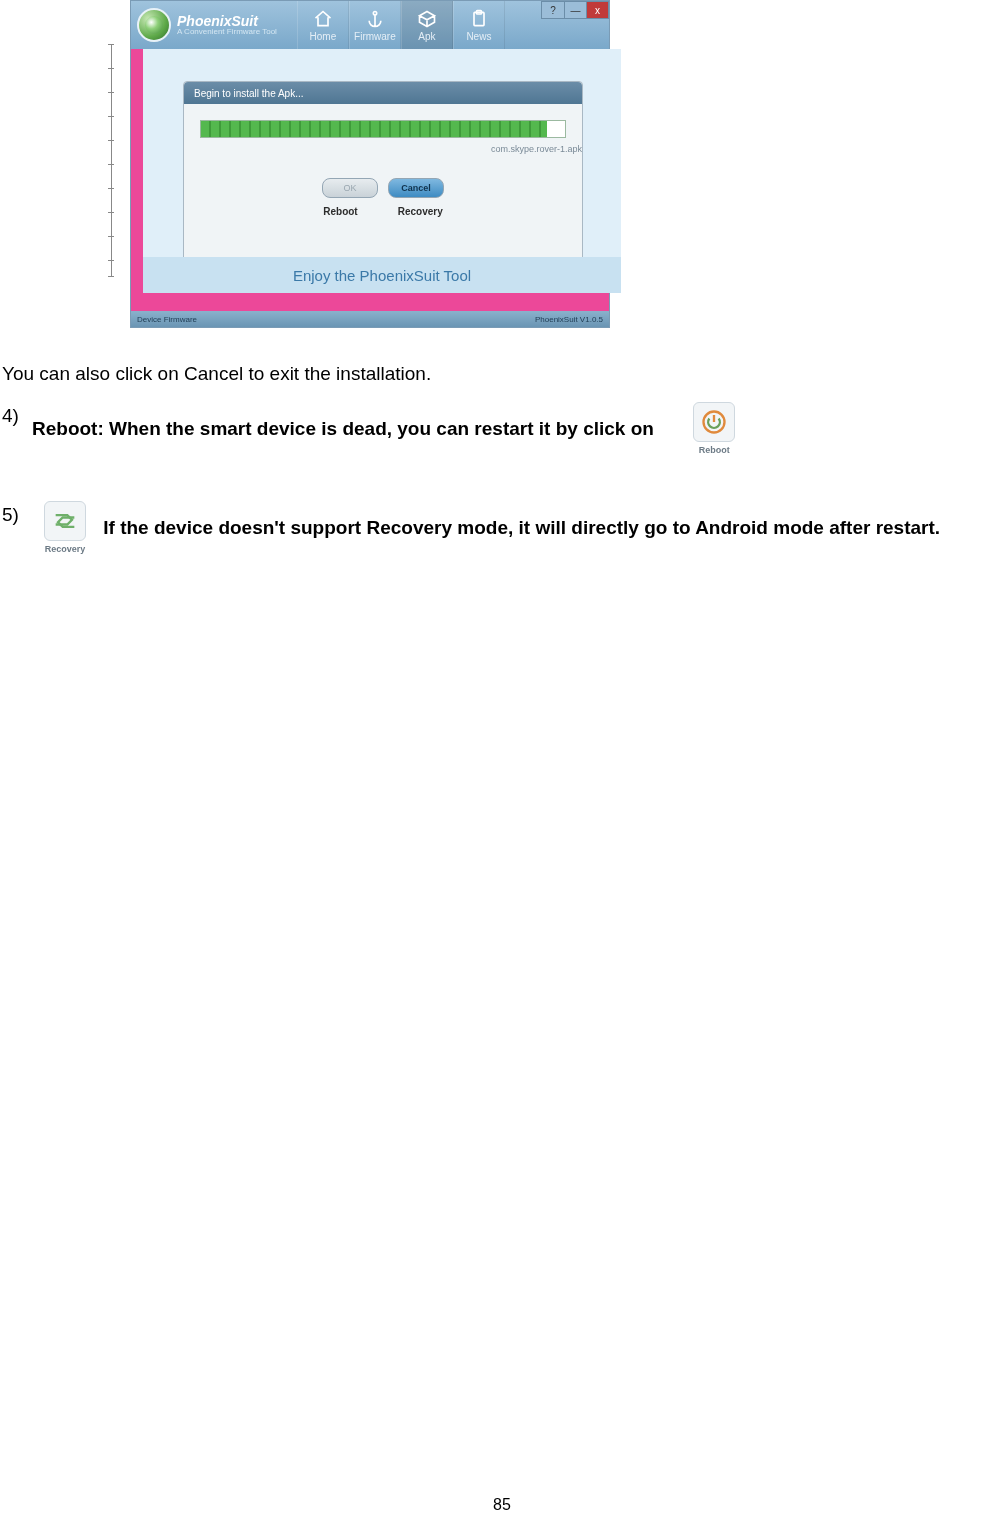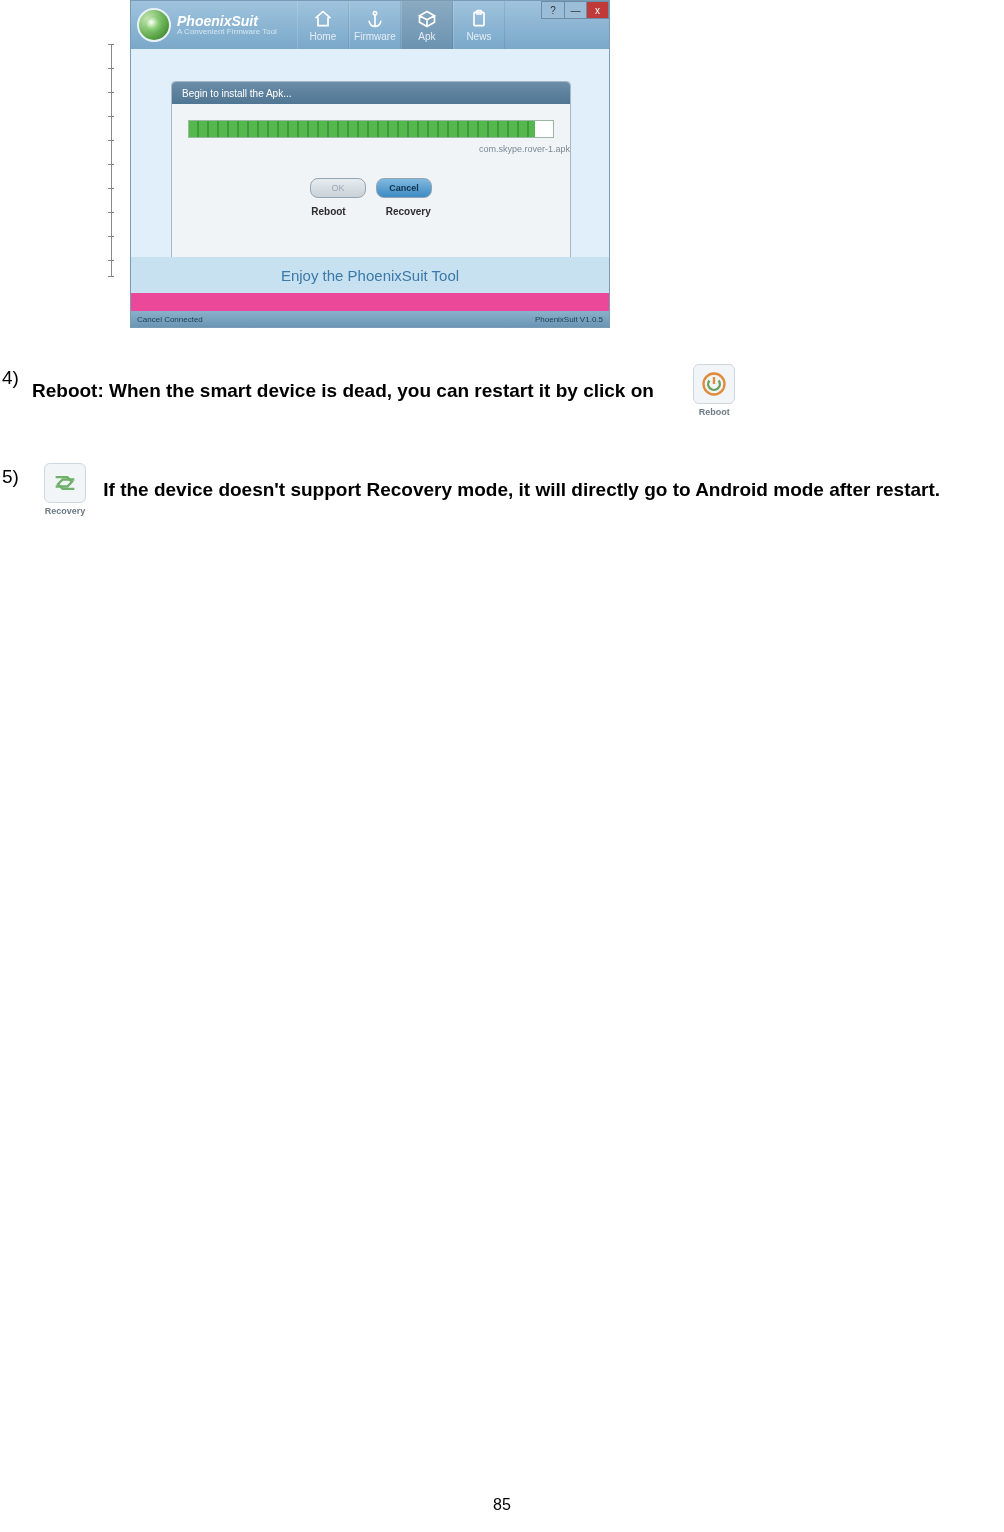--- a/index.html
+++ b/index.html
@@ -73,21 +73,21 @@
     font-size: 10px; color: #e4eef6;
     border-left: 1px solid rgba(255,255,255,0.15);
     border-right: 1px solid rgba(0,0,0,0.08);
   }
   .nav-tab.active { background: rgba(0,0,0,0.12); }
   .nav-ico { width: 20px; height: 20px; margin-bottom: 2px; }
   .ico-shape { fill: none; stroke: #fff; stroke-width: 2; }
 
   
   .app-body {
-    position: absolute; left: 0; top: 48px;
+    position: absolute; left: 12px; top: 48px;
     width: 100%; bottom: 34px;
     background: #e0eff9;
   }
   .page-band {
     position: absolute; left: 0; bottom: 0;
     width: 100%; height: 36px;
     background: #c8e1f1;
     display: flex; align-items: center; justify-content: center;
   }
   .footer-text { font-size: 15px; color: #3b79a8; font-weight: normal; }
@@ -271,27 +271,28 @@
           <span class="under-label">Reboot</span>
           <span class="under-label">Recovery</span>
         </div>
       </div>
       <div class="page-band">
         <span class="footer-text">Enjoy the PhoenixSuit Tool</span>
       </div>
     </div>
 
     <div class="statusbar">
-      <span>Cancel Connected</span>
+      <span>Device Firmware</span>
       <span>PhoenixSuit V1.0.5</span>
     </div>
   </div>
 
   <div class="doc-text">
 
+    <div class="para">You can also click on Cancel to exit the installation.</div>
 
     <div class="list-item">
       <div class="li-num">4)</div>
       <div class="li-body">
         <span>Reboot: When the smart device is dead, you can restart it by click on</span>
         <span class="inline-icon-slot" style="margin-left:30px;">
           <span class="mini-icon">
             <span class="box">
               <svg width="28" height="28" viewBox="0 0 24 24">
                 <circle cx="12" cy="12" r="9" fill="none" stroke="#e08a3c" stroke-width="2"></circle>

